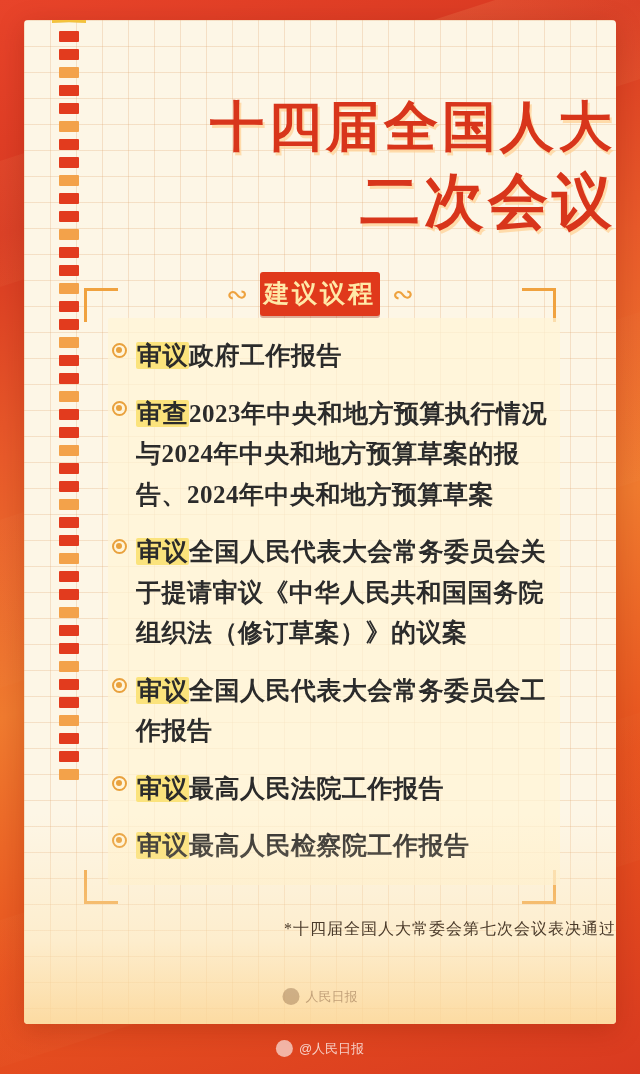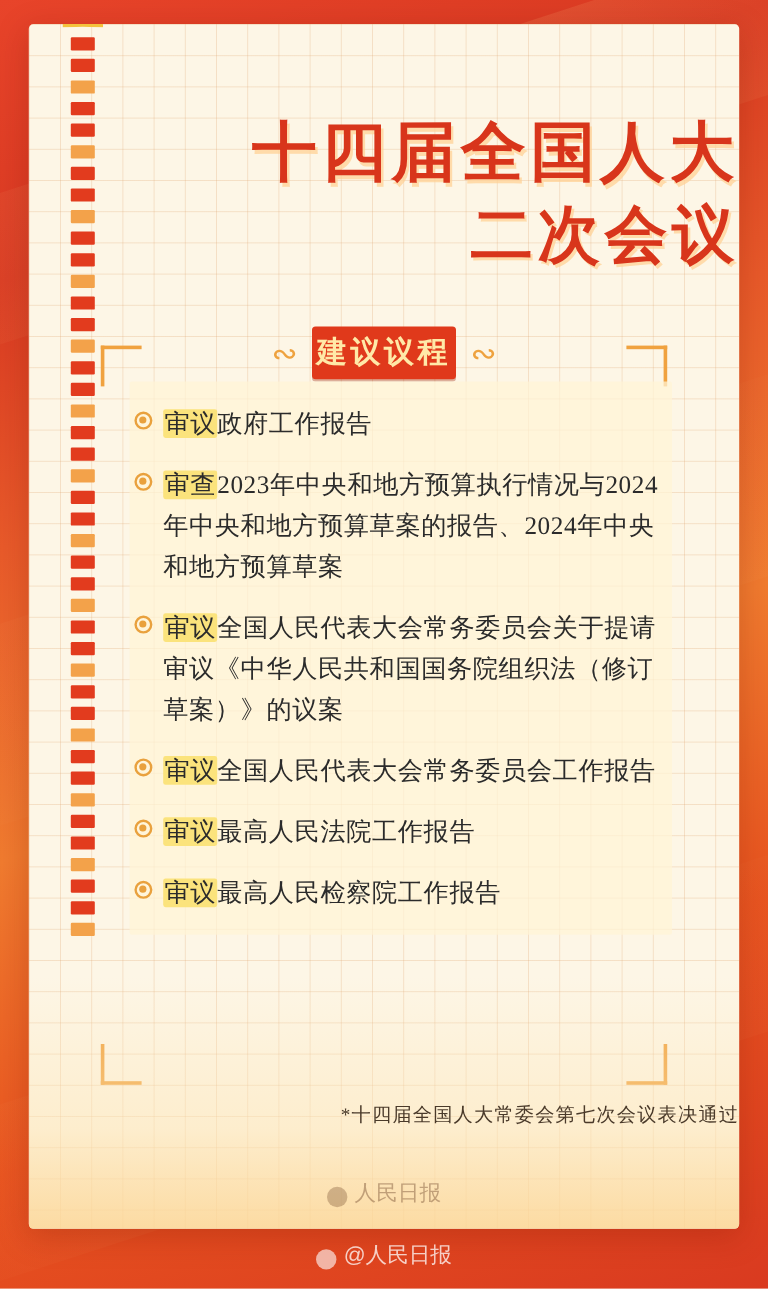--- a/index.html
+++ b/index.html
@@ -73,21 +73,21 @@
   .title-line {
     font-family: "Liberation Serif", serif;
     font-weight: bold;
     color: #d8351b;
     font-size: 54px;
     letter-spacing: 4px;
     line-height: 1.32;
     text-shadow: 2px 3px 0 rgba(255,210,150,.75);
     text-align: right;
   }
-  .title-line.l2 { font-size: 52px; }
+  .title-line.l2 { font-size: 60px; }
 
   
   .sub-wrap {
     position: absolute; left: 0; right: 0; top: 252px;
     display: flex; align-items: center; justify-content: center; gap: 12px;
   }
   .sub-badge {
     background: #e0391b;
     color: #ffe9a8;
     font-family: "Liberation Serif", serif;
@@ -132,46 +132,47 @@
     position: relative;
   }
   .bullet::after {
     content: "";
     position: absolute; left: 2px; top: 2px;
     width: 6px; height: 6px; border-radius: 50%;
     background: #e9a13d;
   }
   .item-text {
     font-family: "Liberation Serif", serif;
-    font-size: 21px;
+    font-size: 25px;
     line-height: 1.62;
     color: #2b2b2b;
     letter-spacing: .5px;
+    font-weight: bold;
   }
   .hl {
     background: #fbe37c;
     padding: 0 1px;
     border-radius: 2px;
   }
 
   
   .footnote {
     position: absolute; left: 0; right: 0; bottom: 84px;
     text-align: right;
     font-family: "Liberation Serif", serif;
     font-size: 16px;
     color: #4a3a2a;
     letter-spacing: 1px;
   }
 
   
   .wm {
     position: absolute;
-    display: flex; align-items: flex-end; gap: 6px;
-    font-size: 18px;
+    display: flex; align-items: flex-start; gap: 6px;
+    font-size: 13px;
     color: rgba(120,80,50,0.45);
     font-family: "Liberation Sans", sans-serif;
   }
   .wm.card-wm { left: 50%; transform: translateX(-50%); bottom: 18px; }
   .wm.page-wm { left: 50%; transform: translateX(-50%); bottom: 16px; color: rgba(255,255,255,0.75); }
   .wm-badge {
     width: 17px; height: 17px; border-radius: 50%;
     background: rgba(120,80,50,0.35);
     display: inline-block;
   }

